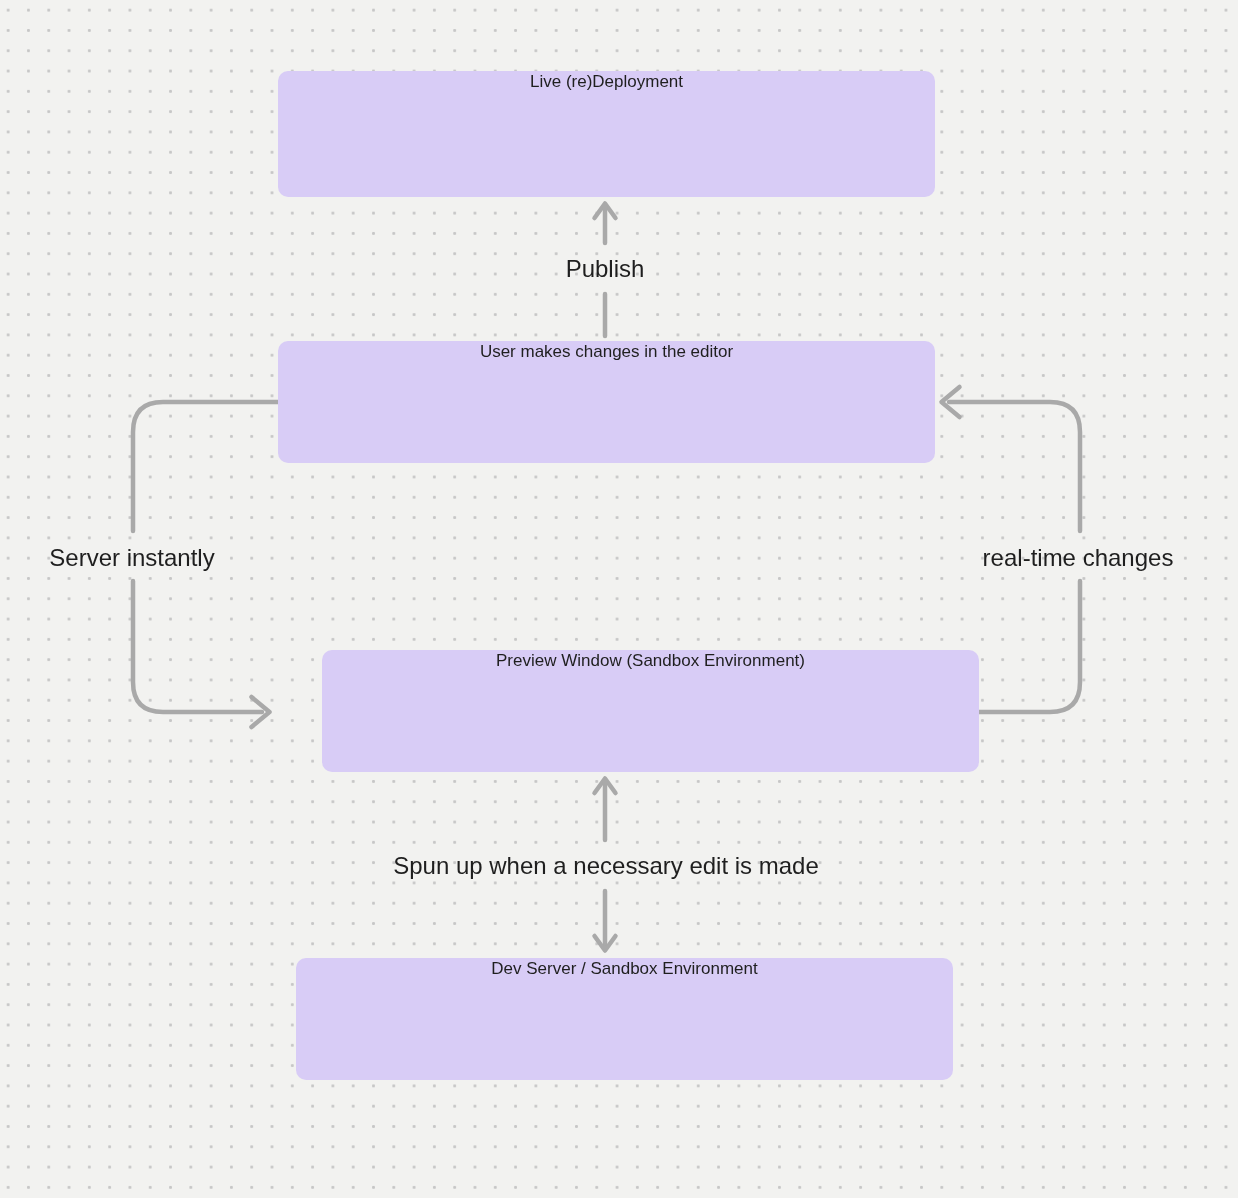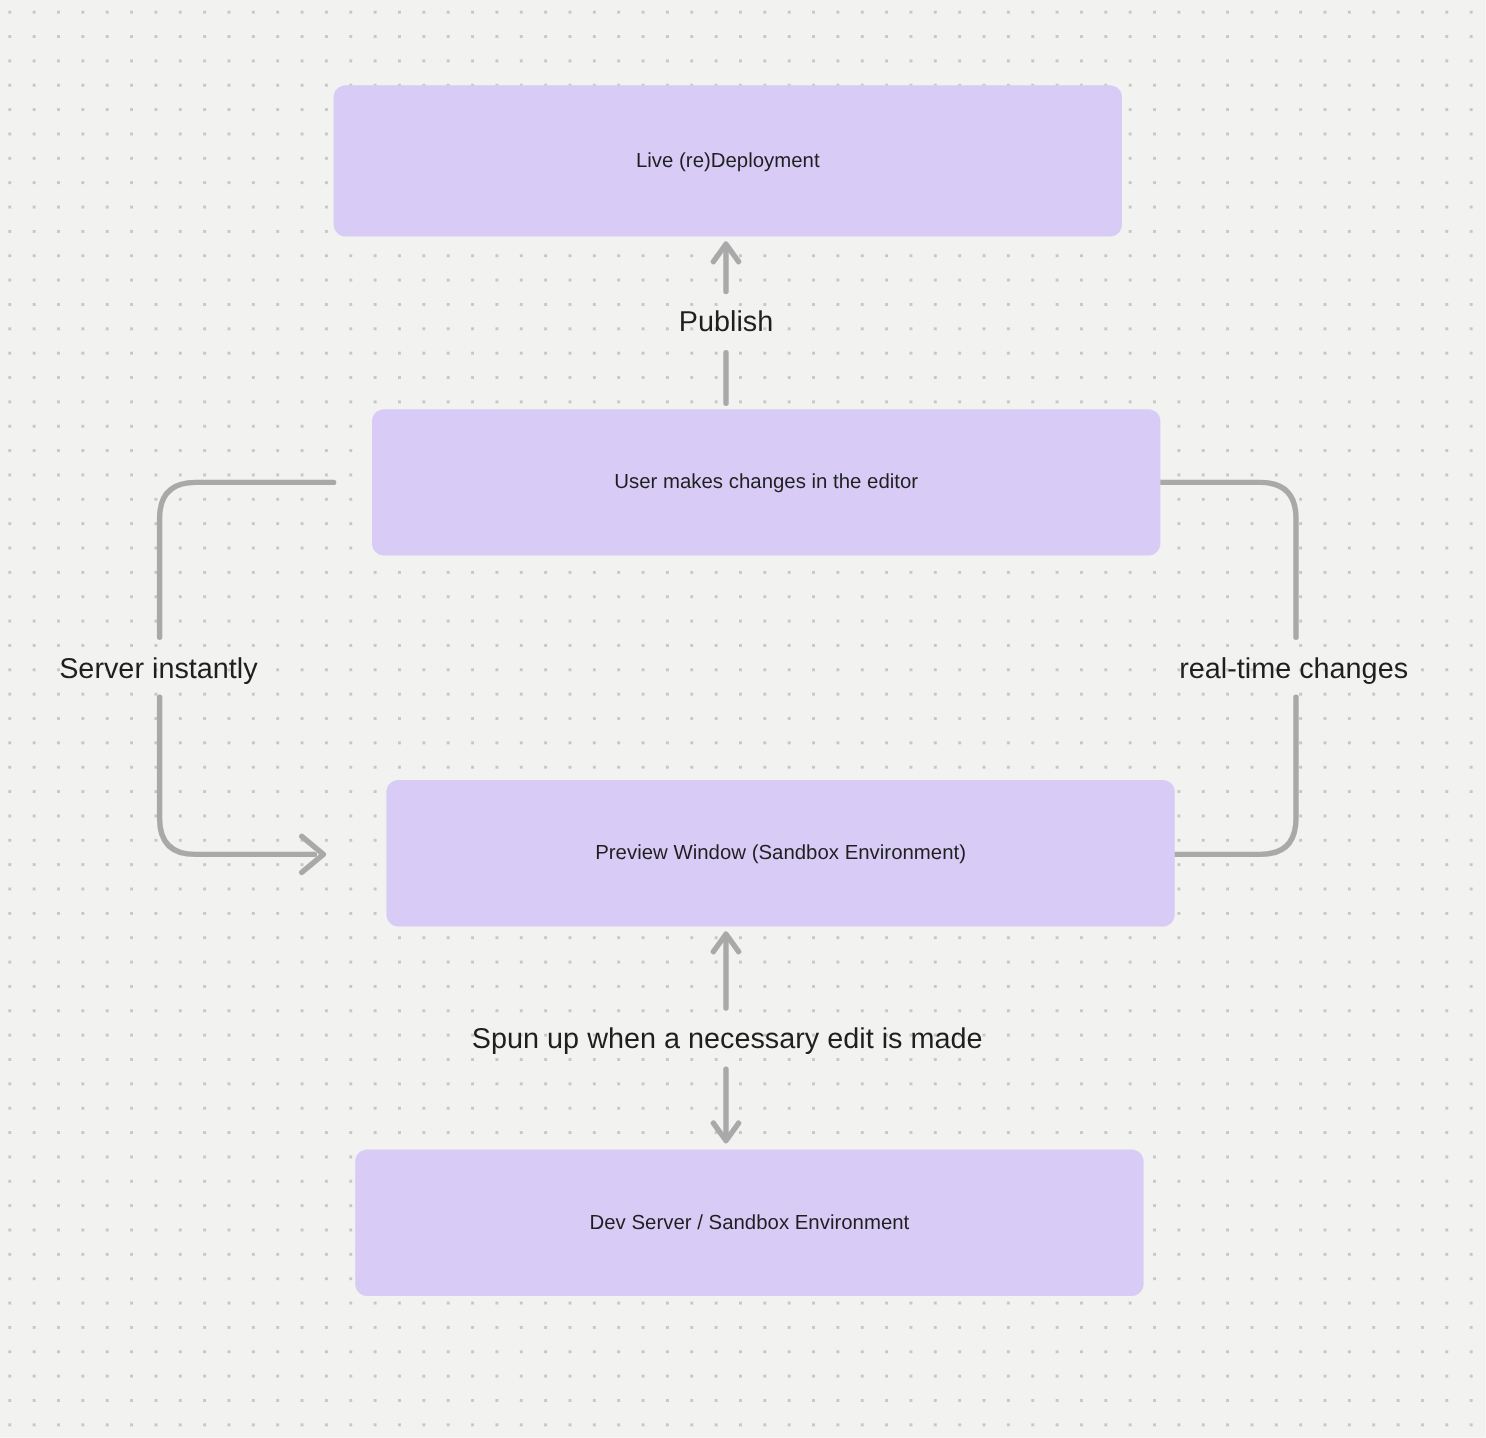--- a/index.html
+++ b/index.html
@@ -40,29 +40,28 @@
     stroke-linecap: round;
     stroke-linejoin: round;
   }
   .node {
     position: absolute;
     left: 278px;
     width: 657px;
     background: var(--node-fill);
     border-radius: 10px;
     display: flex;
-    align-items: center;
     justify-content: center;
     text-align: center;
     color: var(--text);
     font-size: 17px;
     line-height: 1.3;
   }
   .node-1 { top: 71px;  height: 126px; }
-  .node-2 { top: 341px; height: 122px; margin-left: 32px; }
+  .node-2 { top: 341px; height: 122px; }
   .node-3 { top: 650px; height: 122px; margin-left: 44px; }
   .node-4 { top: 958px; height: 122px; margin-left: 18px; }
   .edge-label {
     position: absolute;
     transform: translate(-50%, -50%);
     color: var(--text);
     font-size: 24px;
     white-space: nowrap;
   }
   .el-publish  { left: 605px;  top: 269px; }

